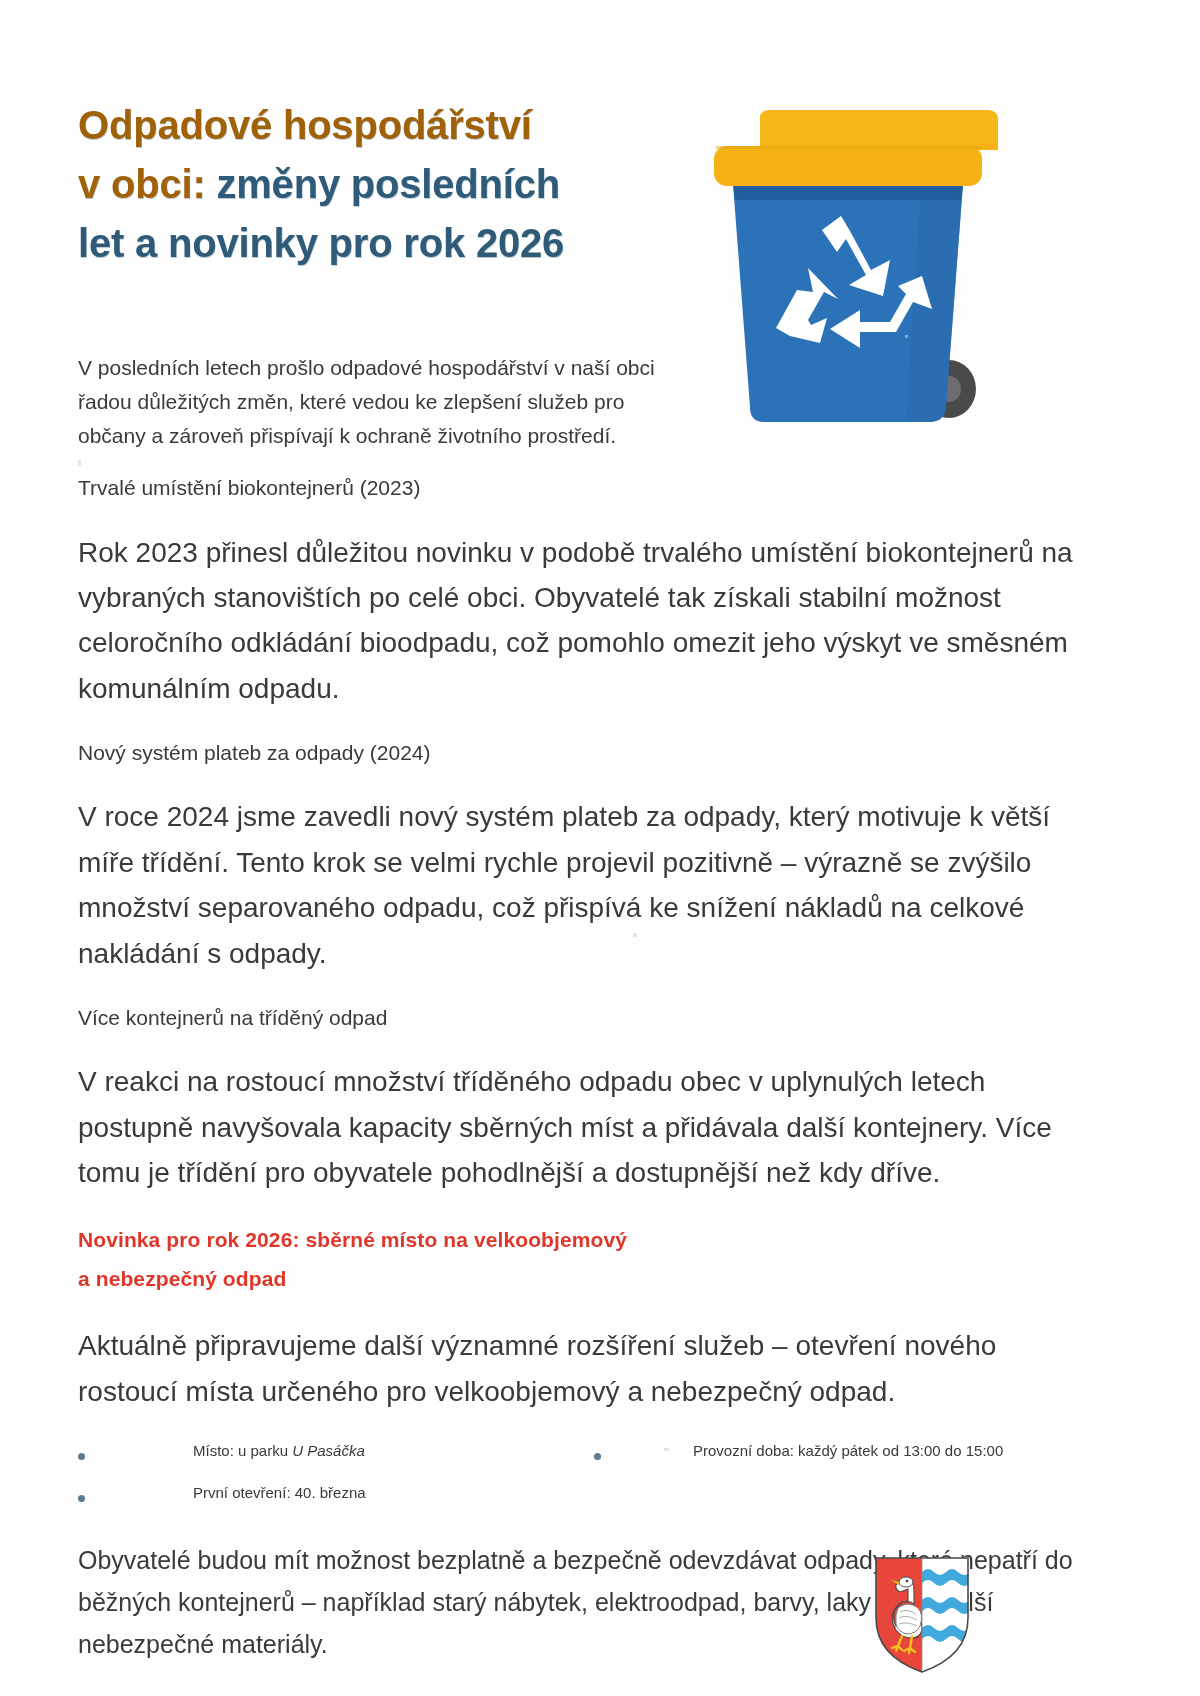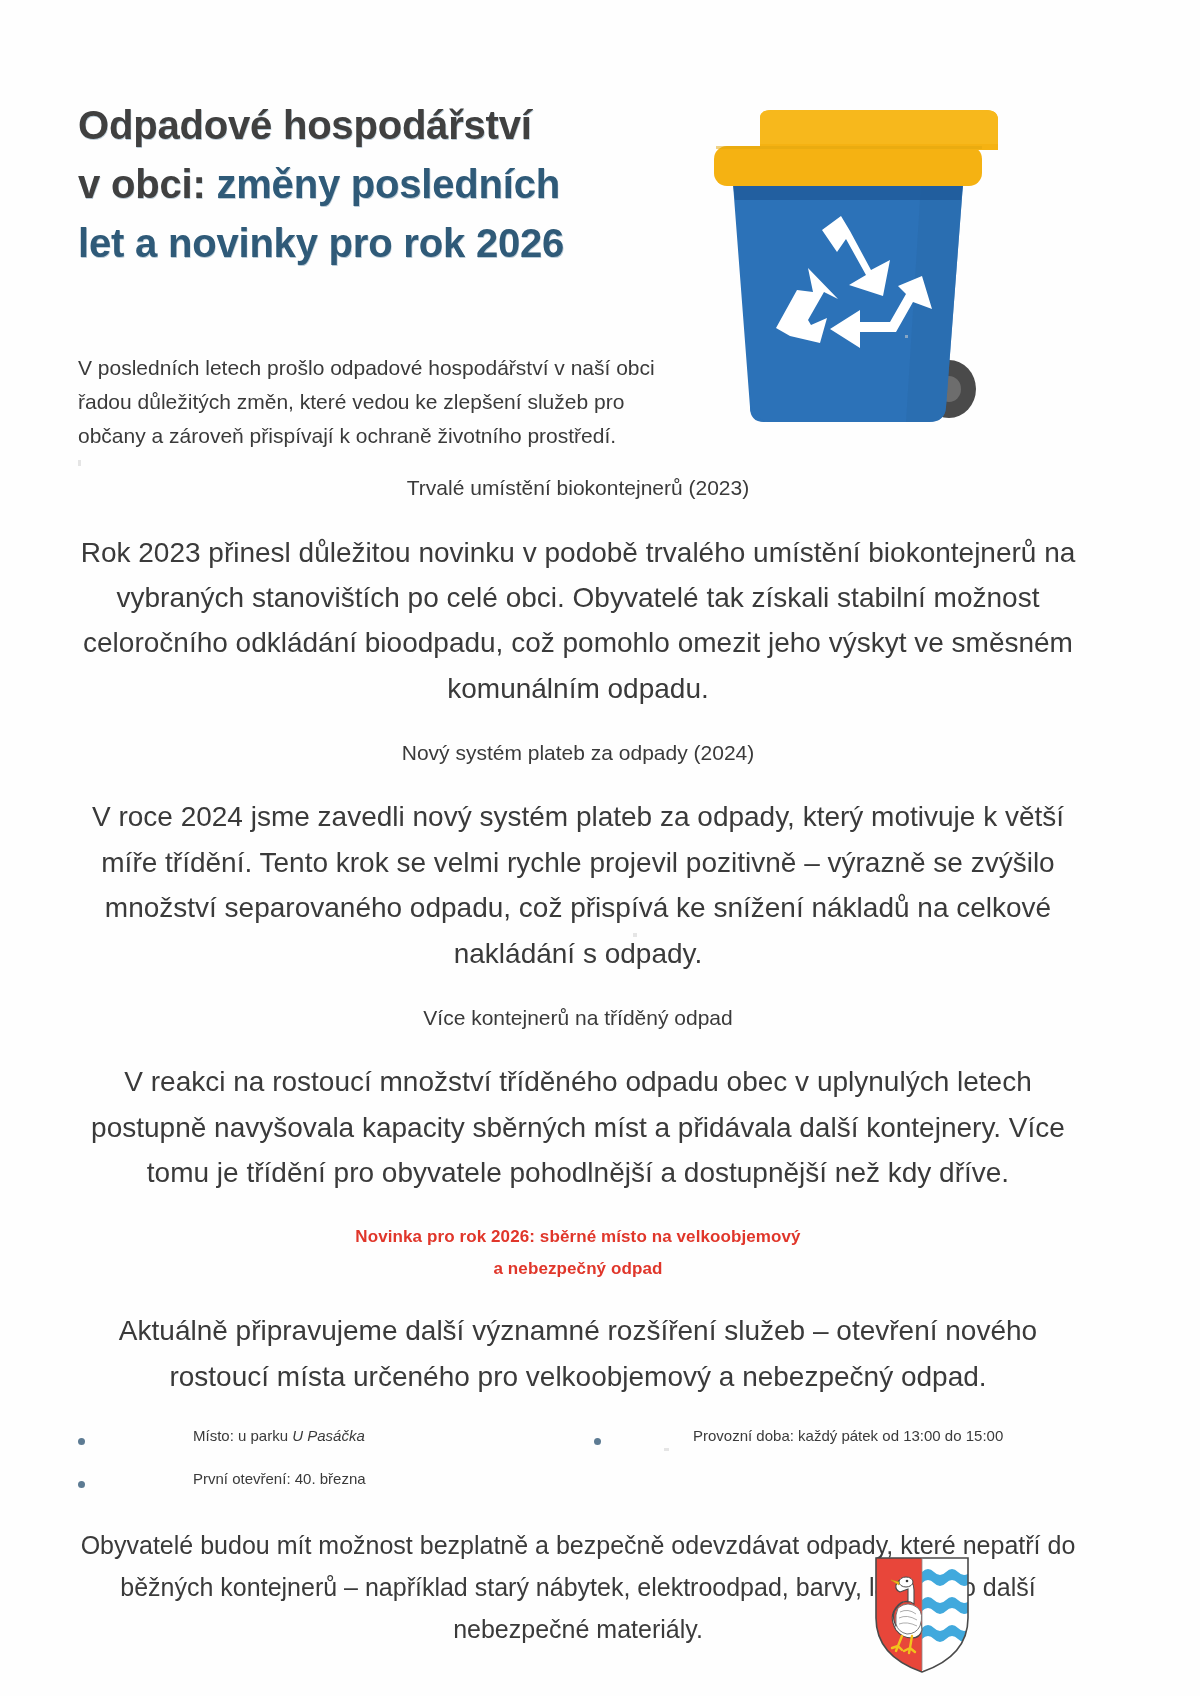--- a/index.html
+++ b/index.html
@@ -36,21 +36,21 @@
     font-size: 40px;
     font-weight: bold;
     line-height: 1.48;
     color: #3d6e8e;
     letter-spacing: -0.2px;
     width: 600px;
     margin: 0;
     text-shadow: 0.6px 0.6px 0 rgba(61,110,142,0.35);
   }
   .title .lead {
-    color: #404040;
+    color: #a16207;
   }
   .title .rest {
     color: #2f5a78;
   }
 
   
   .bin-wrap {
     position: absolute;
     left: 700px;
     top: 110px;
@@ -69,42 +69,41 @@
     line-height: 1.62;
     color: #3a3a3a;
   }
 
   
   .body {
     position: absolute;
     left: 78px;
     top: 472px;
     width: 1000px;
-    text-align: center;
   }
 
   h2.section-head {
     font-size: 21px;
     font-weight: 400;
     color: #3a3a3a;
     margin: 0 0 26px 0;
     line-height: 1.5;
   }
 
   p.para {
     font-size: 28px;
     line-height: 1.62;
     color: #3a3a3a;
     margin: 0 0 26px 0;
   }
 
   h2.section-head + p.para { margin-top: 0; }
 
   h2.red-head {
-    font-size: 17px;
+    font-size: 21px;
     font-weight: bold;
     color: #e0362a;
     line-height: 1.85;
     margin: 16px 0 24px 0;
     letter-spacing: 0.1px;
   }
   h2.red-head .l2 { display: block; }
 
   
   .bullets {

